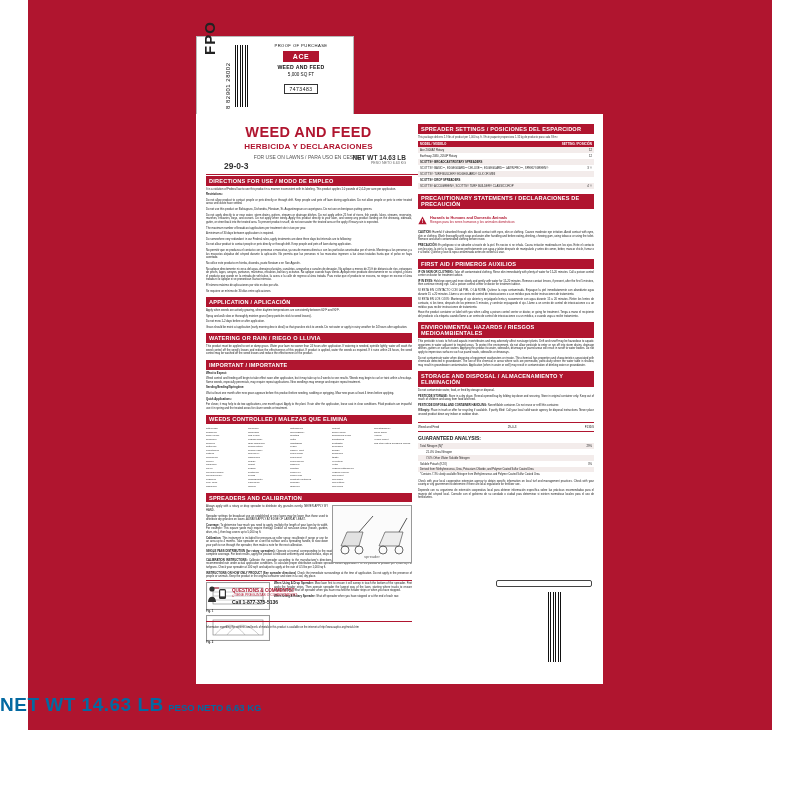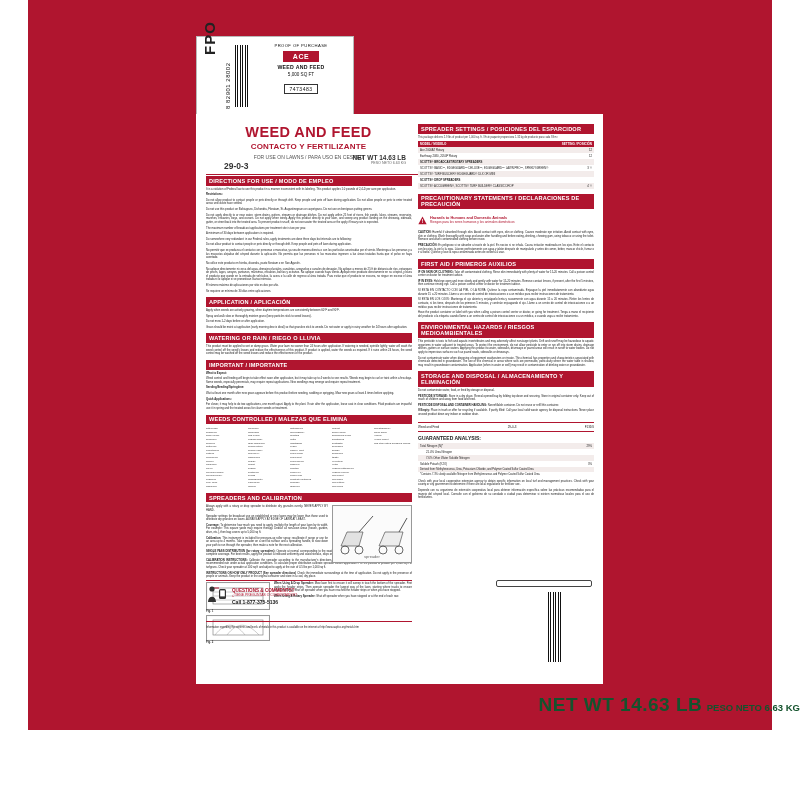--- a/index.html
+++ b/index.html
@@ -94,22 +94,22 @@
 
   .qbox{
     position:absolute;left:10px;top:470px;width:206px;height:34px;
     border-top:1px solid #b0152f;border-bottom:1px solid #b0152f;
   }
   .q-title{color:#b0152f;font-weight:bold;font-size:4.6px;}
   .q-sub{color:#b0152f;font-size:3.4px;}
   .q-phone{font-weight:bold;font-size:5px;color:#222;margin-top:2px;}
 
   .netwt{
-    position:absolute;left:0;top:600px;width:100%;text-align:right;
-    color:#14532d;
+    position:absolute;left:0;top:600px;width:100%;text-align:left;
+    color:#0369a1;
   }
   .netwt .big{font-size:19px;font-weight:bold;letter-spacing:.5px;}
   .netwt .small{font-size:9.5px;font-weight:bold;}
 
   .footer-fpo{
     position:absolute;right:12px;bottom:12px;width:60px;height:86px;
   }
   .fpo2{
     position:absolute;right:2px;bottom:2px;font-size:13px;font-weight:bold;color:#222;
     transform:rotate(-90deg);transform-origin:right bottom;
@@ -149,21 +149,21 @@
         <div class="cov">5,000 SQ FT</div>
         <div class="sku">7473483</div>
       </div>
     </div>
   </div>
 
   <div class="sheet">
 
     <div class="title">
       <div class="t1">WEED AND FEED</div>
-      <div class="t2">CONTACTO Y FERTILIZANTE</div>
+      <div class="t2">HERBICIDA Y DECLARACIONES</div>
       <div class="t3">FOR USE ON LAWNS / PARA USO EN CESPED</div>
     </div>
     <div class="npk">29-0-3</div>
     <div class="netwt-small">
       <span>NET WT 14.63 LB</span>
       <span class="s">PESO NETO 6.63 KG</span>
     </div>
     <div class="rule" style="left:10px;top:60px;width:388px;height:1px;"></div>
 
     <div class="col-l">

